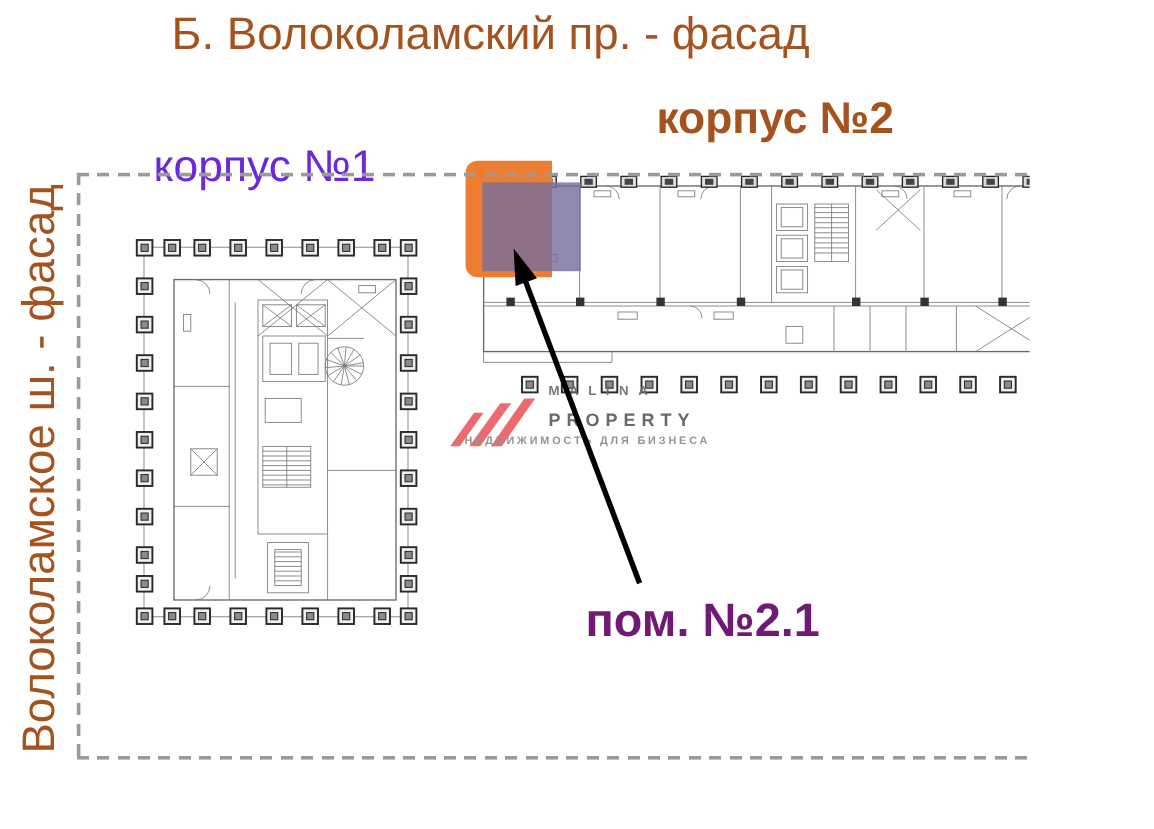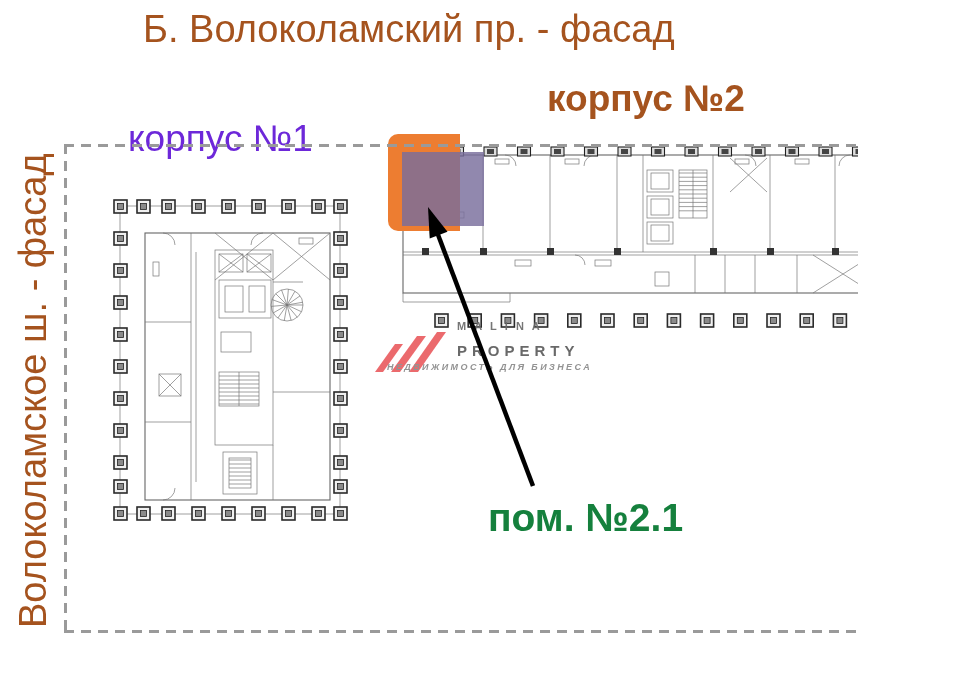--- a/index.html
+++ b/index.html
@@ -19,21 +19,21 @@
   }
   #bldg1-label{
     left:112px;top:118px;font-size:37px;font-weight:normal;color:#6d28d9;
     white-space:nowrap;z-index:5;margin-left:16px;
   }
   #vertical-label{
     left:12px;top:628px;width:515px;font-size:38px;color:#A5531E;
     transform:rotate(-90deg);transform-origin:0 0;white-space:nowrap;z-index:9;
   }
   #unit-label{
-    left:488px;top:496px;font-size:39px;font-weight:bold;color:#15803d;
+    left:488px;top:496px;font-size:39px;font-weight:bold;color:#701a75;
     white-space:nowrap;z-index:9;
   }
   
   #dash-border{left:64px;top:144px;width:852px;height:489px;z-index:6;pointer-events:none;}
   #dash-border .e{position:absolute;background-repeat:repeat;}
   #dash-border .t{left:0;top:0;width:100%;height:3px;
     background:repeating-linear-gradient(90deg,#9a9a9a 0 10px,transparent 10px 17px);}
   #dash-border .b{left:0;bottom:0;width:100%;height:3px;
     background:repeating-linear-gradient(90deg,#9a9a9a 0 10px,transparent 10px 17px);}
   #dash-border .l{left:0;top:0;width:3px;height:100%;
@@ -53,21 +53,21 @@
   
   #arrow-svg{left:0;top:0;width:962px;height:691px;z-index:7;pointer-events:none;}
   
   #wm{left:375px;top:318px;width:210px;height:58px;z-index:2;opacity:0.92;}
   #wm-logo{position:absolute;left:0;top:8px;width:78px;height:46px;}
   #wm-line1{position:absolute;left:82px;top:2px;font-size:11px;letter-spacing:8px;
     color:#6b6b6b;font-weight:bold;}
   #wm-line2{position:absolute;left:82px;top:24px;font-size:15px;letter-spacing:5px;
     color:#5d5d5d;font-weight:bold;}
   #wm-tag{position:absolute;left:12px;top:44px;font-size:9px;letter-spacing:2.4px;
-    color:#8a8a8a;font-weight:bold;white-space:nowrap;font-style:italic;}
+    color:#8a8a8a;font-weight:bold;white-space:nowrap;}
 </style>
 </head>
 <body>
 
 <div id="canvas">
 
   <div class="abs" id="main-title">Б. Волоколамский пр. - фасад</div>
 
   <div class="abs" id="bldg2-label">корпус №2</div>
   <div class="abs" id="bldg1-label">корпус №1</div>

